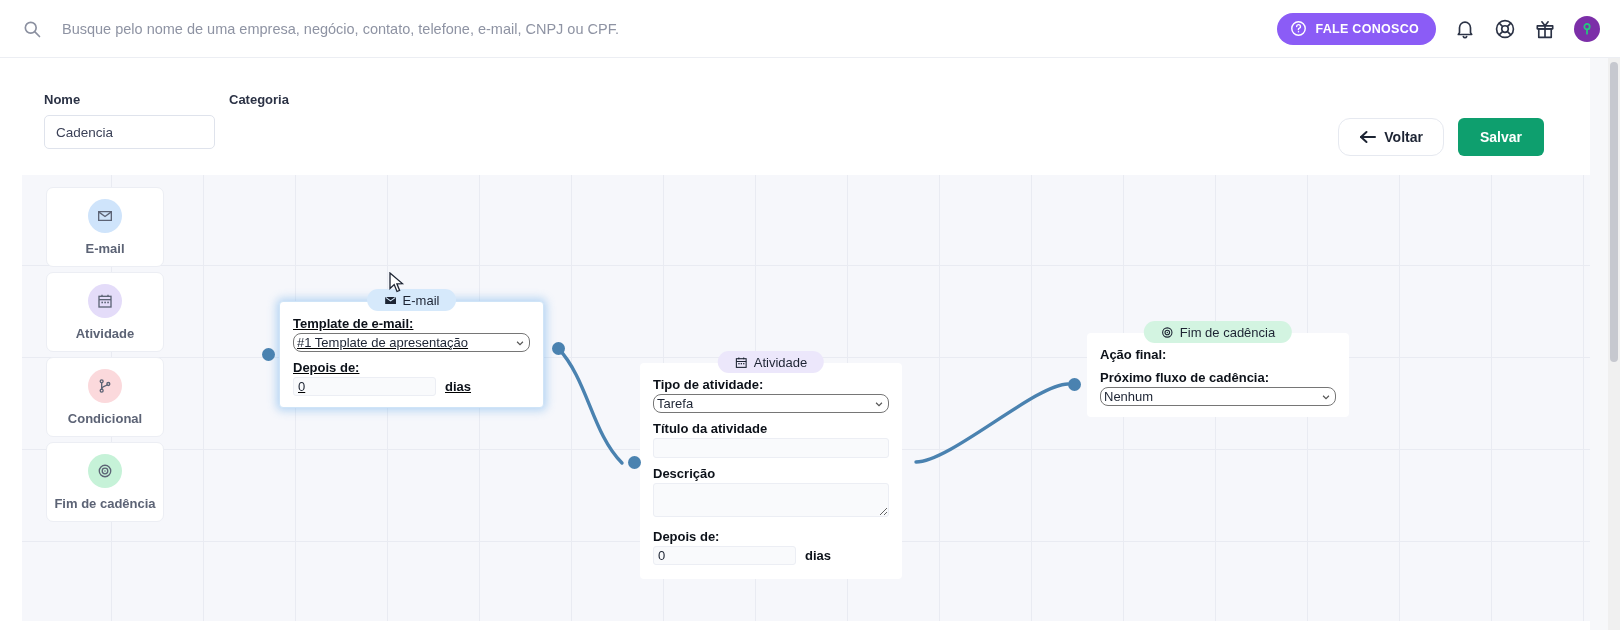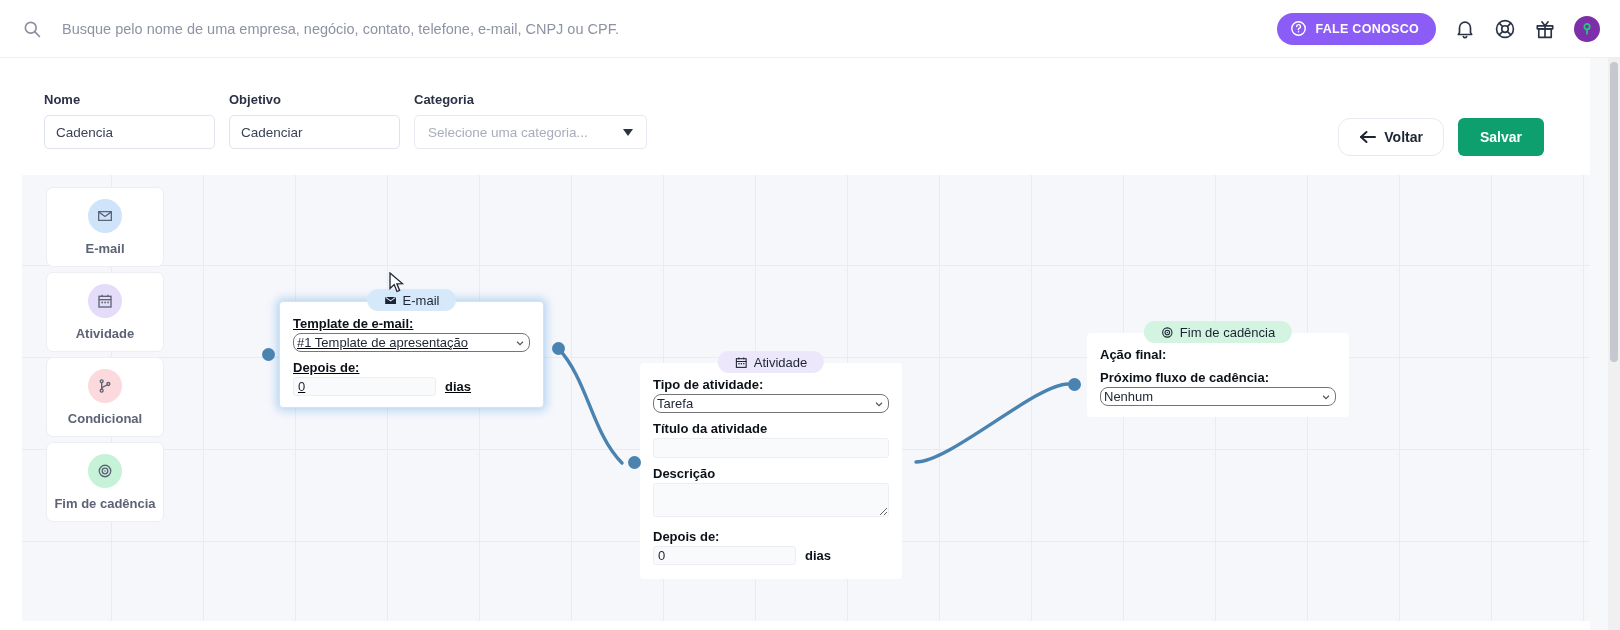--- a/index.html
+++ b/index.html
@@ -229,31 +229,23 @@
     </div>
   </div>
 </div>
 
 <div id="form-panel">
   <div class="field">
     <span class="field-label" style="margin-left:22px">Nome</span>
     <input id="name-field" class="field-input" type="text" value="Cadencia" style="">
   </div>
 
-  <div class="field">
-    <span class="field-label">Objetivo</span>
-    <input id="objective-field" class="field-input" type="text" value="Cadenciar" style="">
-  </div>
 
   <div class="field">
     <span class="field-label">Categoria</span>
-    <div id="category-select">
-      <span id="category-placeholder">Selecione uma categoria...</span>
-      <span id="category-caret"></span>
-    </div>
   </div>
 
   <div id="form-actions">
     <button id="back-btn">
       <svg width="17" height="14" viewBox="0 0 17 14" fill="none" stroke="#1d2433" stroke-width="2" stroke-linecap="round" stroke-linejoin="round">
         <line x1="16" y1="7" x2="2" y2="7"></line>
           <polyline points="7.5,2 2,7 7.5,12"></polyline>
       </svg>
       <span>Voltar</span>
     </button>

